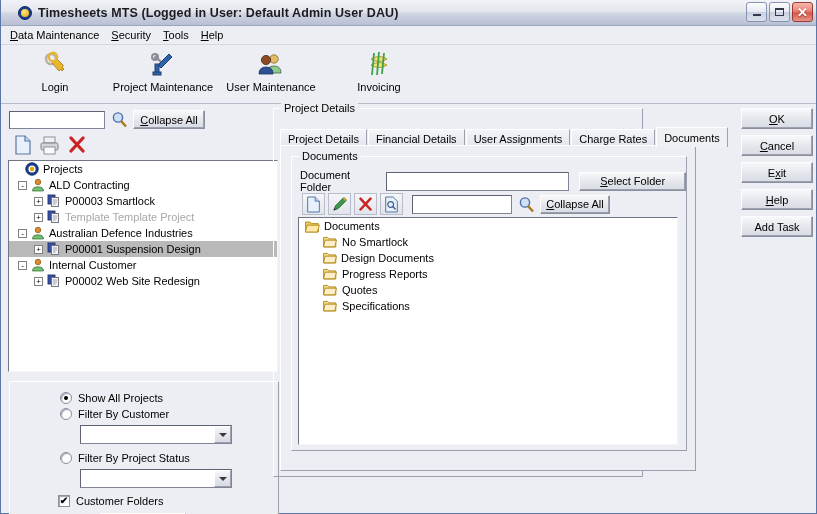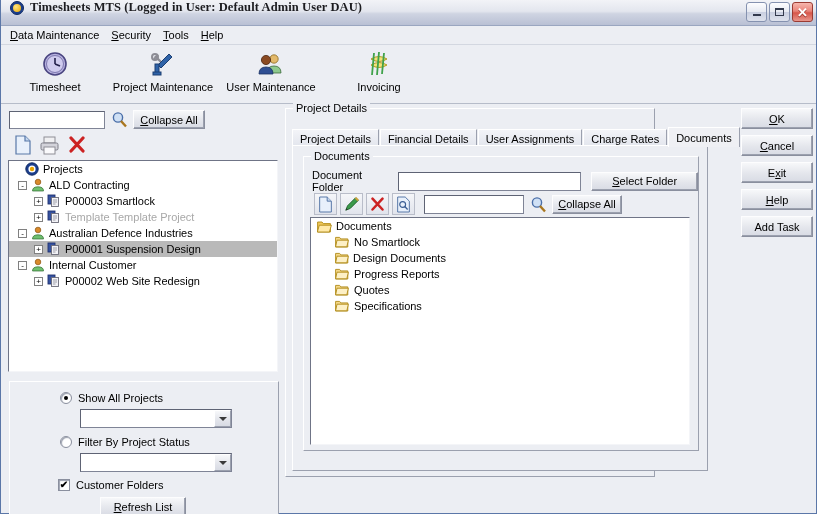--- a/index.html
+++ b/index.html
@@ -21,24 +21,23 @@
     background: #eceef3;
     border: 1px solid #5b77a8;
     border-top: none;
     display: flex; flex-direction: column;
   }
   
   .titlebar {
     height: 25px; min-height: 25px;
     background: linear-gradient(to bottom,#f2f3f7 0%, #e3e6ee 45%, #cfd4e2 55%, #b9c0d4 100%);
     border-bottom: 1px solid #9aa6c0;
-    display: flex; 
-    padding-left: 8px;
+    display: flex; align-items: center;
+    padding-left: 16px;
     position: relative;
-    font-family: Liberation Serif, serif;
   }
   .title-icon {
     width: 16px; height: 16px; margin-right: 5px;
     position: relative; flex: none;
   }
   .title-icon .ring {
     position: absolute; left: 1px; top: 1px;
     width: 14px; height: 14px; border-radius: 50%;
     background: #1b3e8c;
     border: 1px solid #102a63;
@@ -220,21 +219,21 @@
     background: linear-gradient(to bottom,#f7f8fa,#e4e6ec 55%, #d8dbe4);
     border: 1px solid #9ba0ae; border-top-color:#fff; border-left-color:#fff;
     box-sizing: border-box; display:flex;align-items:center;justify-content:center;
   }
   .combo .arrow i {
     border-left: 4px solid transparent; border-right: 4px solid transparent;
     border-top: 4px solid #3a3a3a; display:block;
   }
   
   .pdgroup {
-    position: absolute; left: 284px; top: 4px;
+    position: absolute; left: 272px; top: 4px;
     width: 370px; height: 369px;
     border: 1px solid #fff;
     border-right-color:#9ba0ae; border-bottom-color:#9ba0ae;
     box-sizing: border-box;
   }
   .grouplabel {
     position: absolute; background: #eceef3;
     font-size: 11px; padding: 0 3px; top: -7px; left: 7px;
   }
   .tabs {
@@ -327,27 +326,26 @@
     <div class="menu-item"><u>D</u><span></span>ata Maintenance</div>
     <div class="menu-item"><u>S</u>ecurity</div>
     <div class="menu-item"><u>T</u>ools</div>
     <div class="menu-item"><u>H</u>elp</div>
   </div>
 
   <div class="toolbar">
     <div class="tbtn">
       <span class="ico">
         <svg width="28" height="28" viewBox="0 0 28 28">
-          <circle cx="14" cy="14" r="11" fill="#b8b3e0" stroke="#4a4580" stroke-width="1.6"></circle>
-          <circle cx="14" cy="14" r="8.5" fill="#cfcbee" stroke="#6c66a0" stroke-width="0.8"></circle>
-          <line x1="14" y1="14" x2="14" y2="8" stroke="#23204a" stroke-width="1.6"></line>
-          <line x1="14" y1="14" x2="19" y2="16" stroke="#23204a" stroke-width="1.6"></line>
+          <circle cx="10" cy="9" r="5" fill="none" stroke="#b9b2a6" stroke-width="2.6"></circle>
+          <path d="M11 13 L18 21 L20 19 L21 21 L23 19 L21 17 L22.5 15.5 L15 8" fill="#e8b531" stroke="#a07a10" stroke-width="0.8"></path>
+          <circle cx="12" cy="7" r="4.2" fill="none" stroke="#e8b531" stroke-width="2.4"></circle>
         </svg>
       </span>
-      <span class="lbl">Timesheet</span>
+      <span class="lbl">Login</span>
     </div>
     <div class="tbtn">
       <span class="ico">
         <svg width="28" height="28" viewBox="0 0 28 28">
           <path d="M6 6 L12 12 M5 9 L9 5" stroke="#8d8d95" stroke-width="2.4" fill="none"></path>
           <circle cx="6" cy="7" r="3" fill="none" stroke="#8d8d95" stroke-width="2"></circle>
           <path d="M20 4 L23 7 L12 18 L9 15 Z" fill="#2f63a8" stroke="#1d3f72" stroke-width="1"></path>
           <rect x="6" y="14" width="4" height="9" fill="#2f63a8" stroke="#1d3f72" stroke-width="1"></rect>
           <rect x="4" y="22" width="8" height="3" fill="#2f63a8" stroke="#1d3f72" stroke-width="1"></rect>
         </svg>
@@ -510,20 +508,24 @@
               </span>
               <span class="txt">P00002 Web Site Redesign</span>
             </div>
           </div>
       </div>
 
       <div class="filterbox">
         <div class="radiorow" style="margin-top:8px;">
           <span class="radio on"></span>
           <span>Show All Projects</span>
+        </div>
+        <div class="radiorow">
+          <span class="radio"></span>
+          <span>Filter By Customer</span>
         </div>
         <div class="combo" style="margin-top:3px;">
           <span class="arrow">
               <i></i>
             </span>
         </div>
         <div class="radiorow" style="margin-top:6px;">
           <span class="radio"></span>
           <span>Filter By Project Status</span>
         </div>

